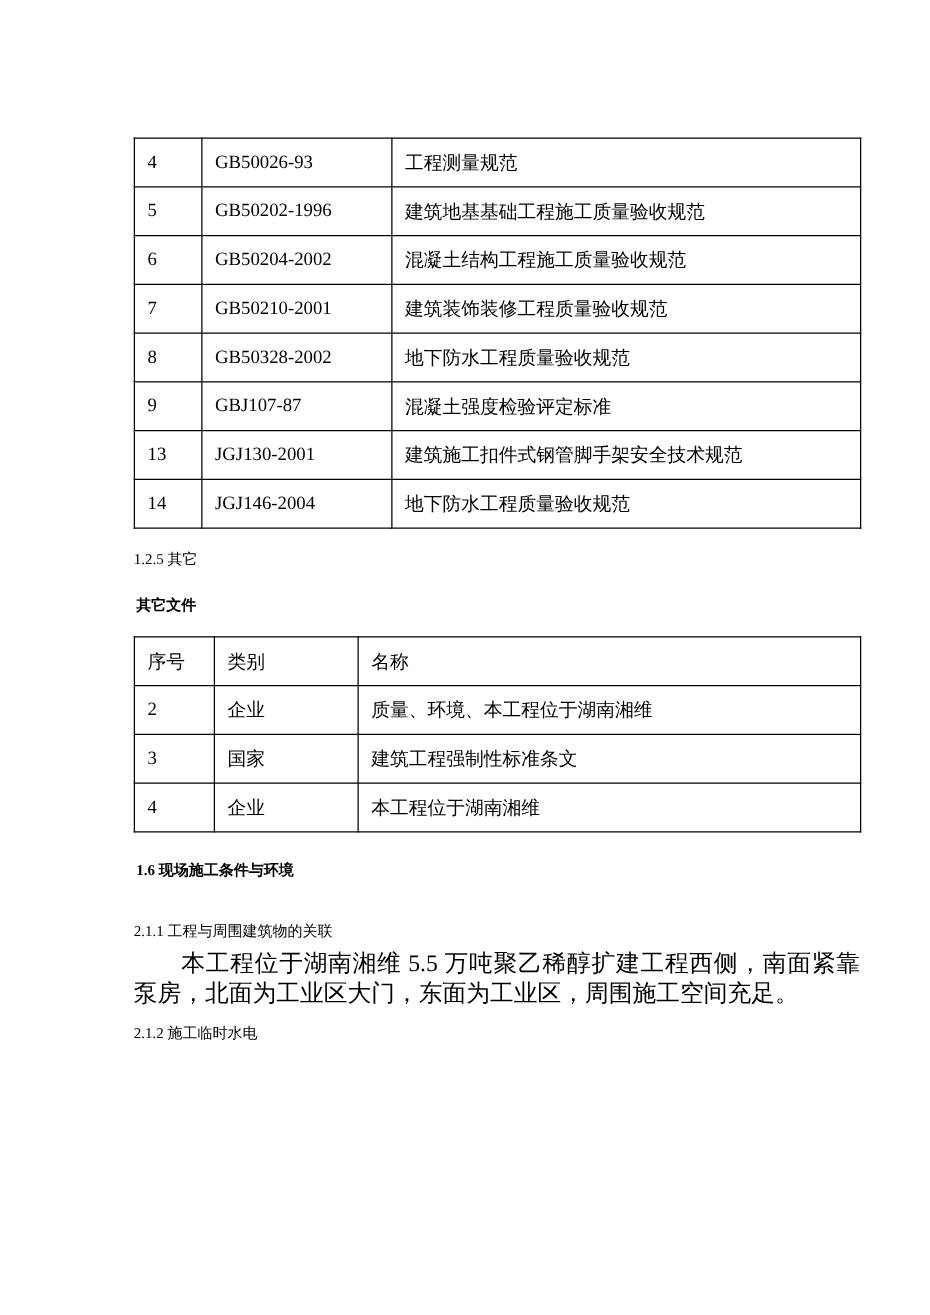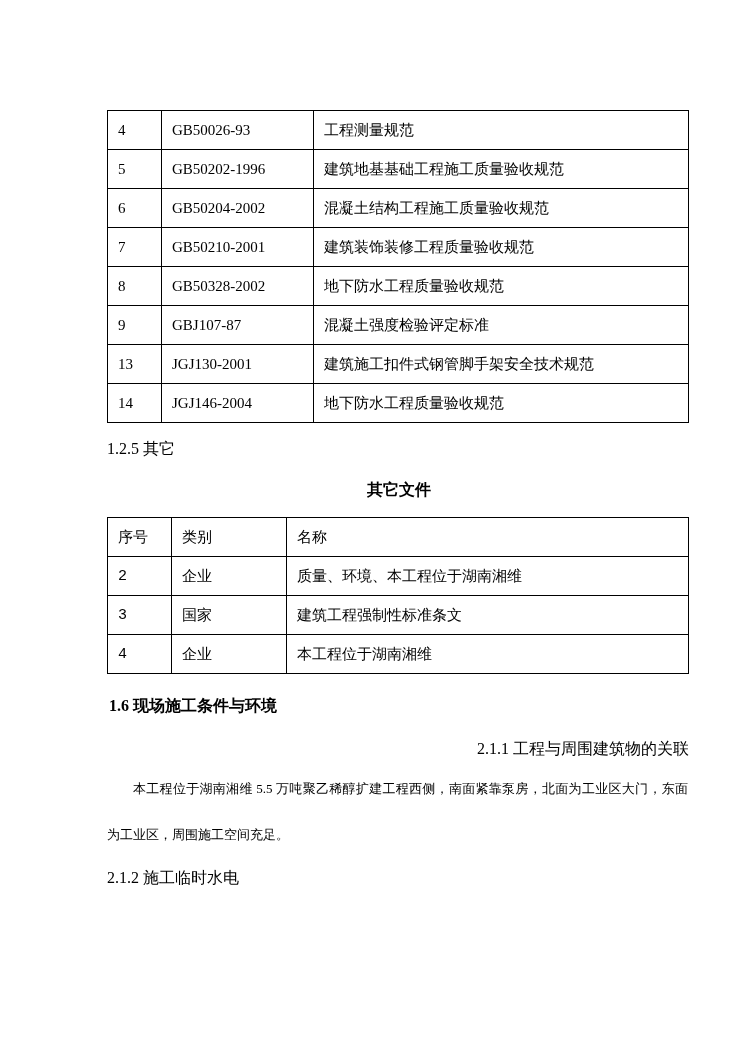--- a/index.html
+++ b/index.html
@@ -28,40 +28,40 @@
       font-weight: normal;
       text-align: left;
       vertical-align: middle;
       padding: 0 10px;
       height: 39px;
       box-sizing: border-box;
       overflow: hidden;
       white-space: nowrap;
     }
     .line {
-      font-size: 16px;
+      font-size: 12px;
       margin: 0;
       font-weight: normal;
     }
     .bold { font-weight: bold; }
     .sec-125 { margin-top: 16px; }
-    .h-other { margin-top: 20px; margin-left: 2px; margin-bottom: 16px; text-align: center; }
+    .h-other { margin-top: 20px; margin-left: 2px; margin-bottom: 16px; }
     .h2     { margin-top: 18px; }
     .h21    { margin-top: 22px; margin-left: 2px; }
-    .h211   { margin-top: 22px; text-align: right; }
+    .h211   { margin-top: 32px; }
     .para {
-      font-size: 13px;
-      line-height: 46px;
+      font-size: 19px;
+      line-height: 24px;
       text-indent: 2em;
       text-align: justify;
       margin: 6px 0 0 0;
       width: 581px;
     }
     .h212 { margin-top: 10px; font-family: Liberation Serif, serif; }
-    .mt-table2 { margin-top: 0; font-family: Liberation Mono, monospace; }
+    .mt-table2 { margin-top: 0; }
   </style>
 </head>
 <body>
 
 <div class="page">
 
   <table class="doc-table">
     <colgroup>
       <col style="width:54px">
       <col style="width:152px">

